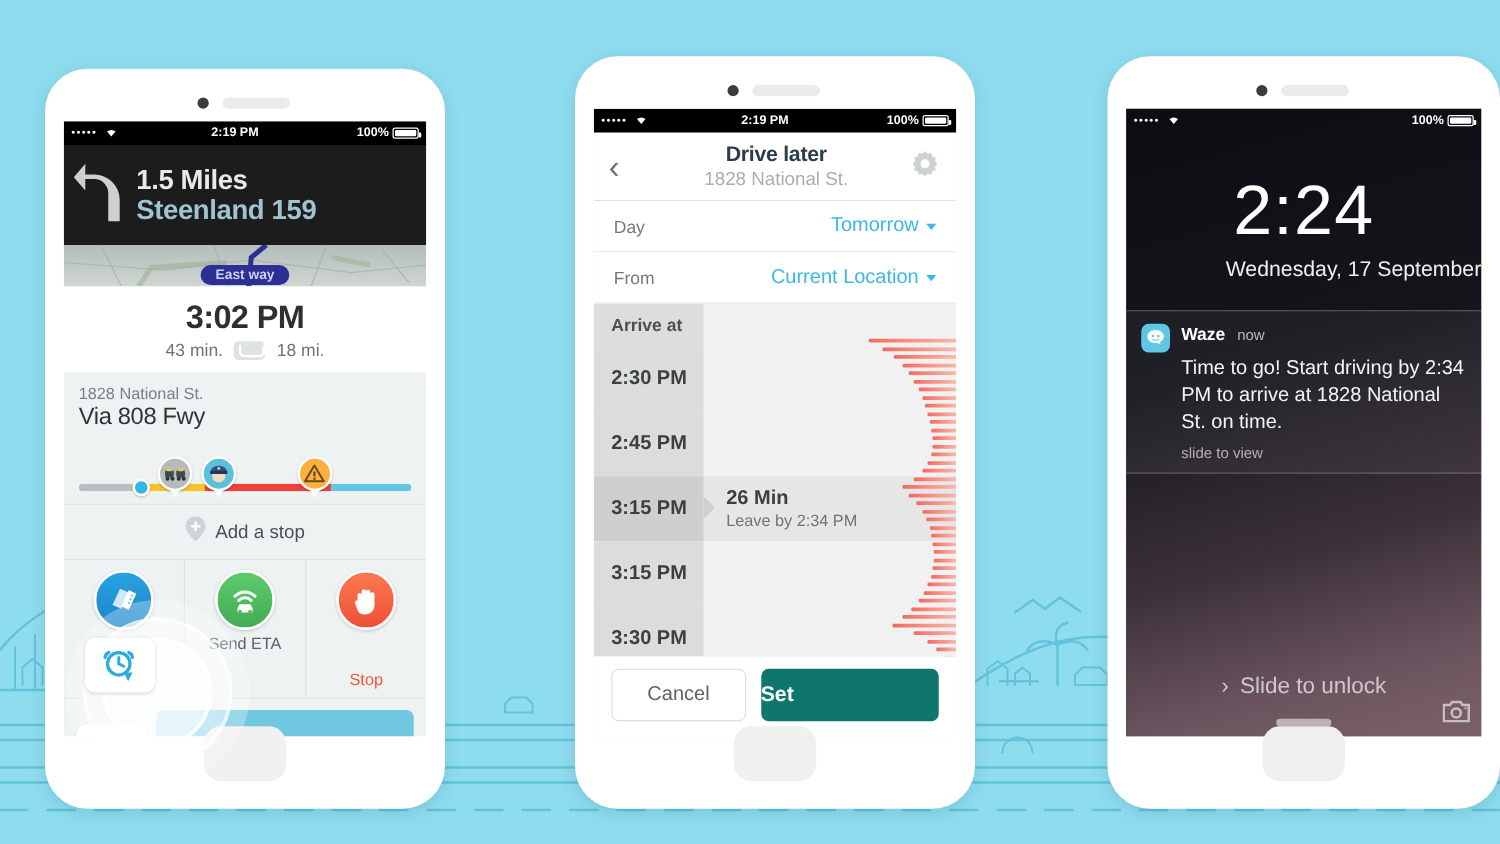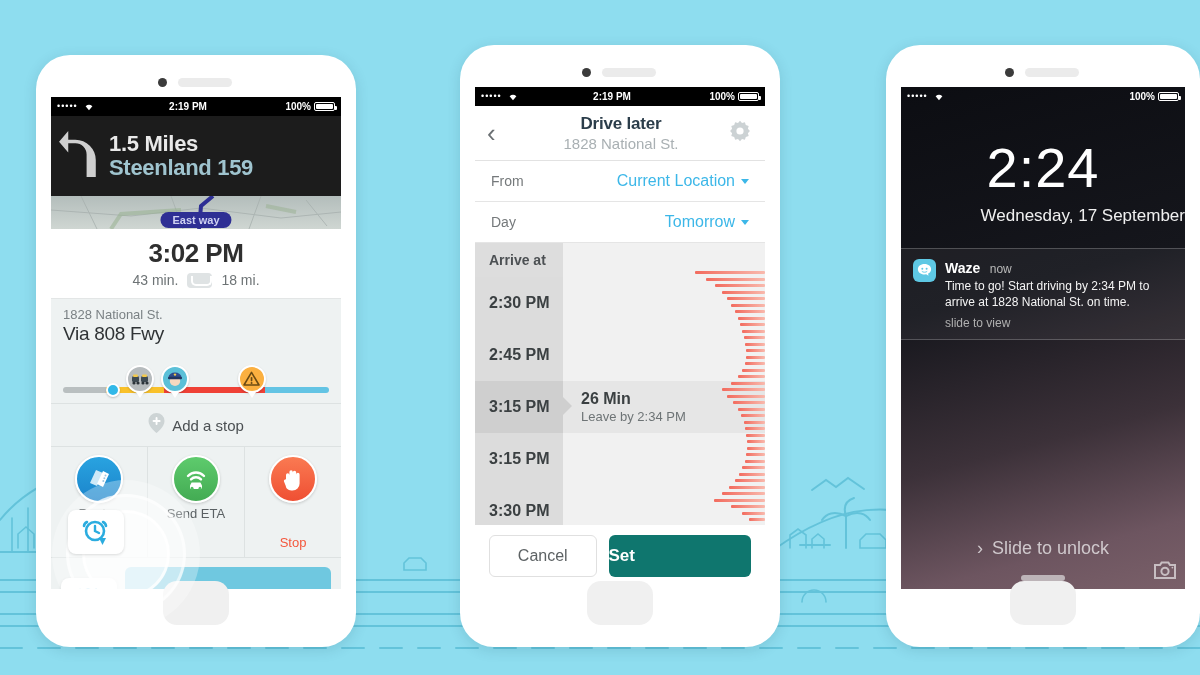--- a/index.html
+++ b/index.html
@@ -172,21 +172,21 @@
   }
   .lock-clock { text-align:center; padding-top: 34px; font-size: 56px; font-weight: 200; letter-spacing:1px; line-height:1;}
   .lock-date { text-align:right; font-size:17px; margin-top:10px; color:#f0f0f0; font-weight:400;}
   .notif {
     margin-top: 22px; border-top:1px solid rgba(255,255,255,.22); border-bottom:1px solid rgba(255,255,255,.22);
     background: rgba(255,255,255,.05); padding:10px 12px 9px; display:flex; gap:9px;
   }
   .notif-icon { width:23px; height:23px; border-radius:6px; background:#5ec8e4; flex:0 0 23px; display:flex;align-items:center;justify-content:center;}
   .notif-app { font-size:14px; font-weight:bold; }
   .notif-when { font-size:12px; color:#b9b9b9; font-weight:normal; margin-left:5px;}
-  .notif-body { font-size:12px; line-height:1.35; margin-top:1px; color:#f4f4f4;}
+  .notif-body { font-size:16px; line-height:1.35; margin-top:7px; color:#f4f4f4;}
   .notif-slide { font-size:12px; color:#b0b0b0; margin-top:6px;}
   .lock-bottom { position:absolute; left:0; right:0; bottom:0; }
   .slide-unlock { display:flex; align-items:center; justify-content:center; gap:9px; color:#cfc8cc; font-size:18px; padding-bottom:16px;}
   .home-pill { width:44px; height:6px; border-radius:3px; background:#bdb4b8; margin:0 auto 8px;}
   .cam-icon { position:absolute; right:9px; bottom:6px; }
 </style>
 </head>
 <body>
 
 <svg id="bg-scene" viewBox="0 0 1200 675" preserveAspectRatio="none">
@@ -500,30 +500,30 @@
       </span>
       <span class="dl-gear">
         <svg width="22" height="22" viewBox="0 0 22 22">
           <path d="M11 0.8 l2 2.2 l2.9 -.7 l.9 2.8 l2.9 .8 l-.8 2.9 l2 2.2 l-2 2.2 l.8 2.9 l-2.9 .8 l-.9 2.8 l-2.9 -.7 l-2 2.2 l-2 -2.2 l-2.9 .7 l-.9 -2.8 l-2.9 -.8 l.8 -2.9 l-2 -2.2 l2 -2.2 l-.8 -2.9 l2.9 -.8 l.9 -2.8 l2.9 .7 z" fill="#ccd2d4"></path>
           <circle cx="11" cy="11" r="3.6" fill="#fff"></circle>
         </svg>
       </span>
     </div>
 
     <div class="dl-row">
+      <span class="dl-row-label">Day</span>
+      <span class="dl-row-value">
+        <span>Tomorrow</span>
+        <i class="caret"></i>
+      </span>
+    </div>
+    <div class="dl-row">
       <span class="dl-row-label">From</span>
       <span class="dl-row-value">
         <span>Current Location</span>
-        <i class="caret"></i>
-      </span>
-    </div>
-    <div class="dl-row">
-      <span class="dl-row-label">Day</span>
-      <span class="dl-row-value">
-        <span>Tomorrow</span>
         <i class="caret"></i>
       </span>
     </div>
 
     <div class="picker">
       <div class="pick-head">
         <div class="c1">Arrive at</div>
         <div class="c2"></div>
       </div>
 

